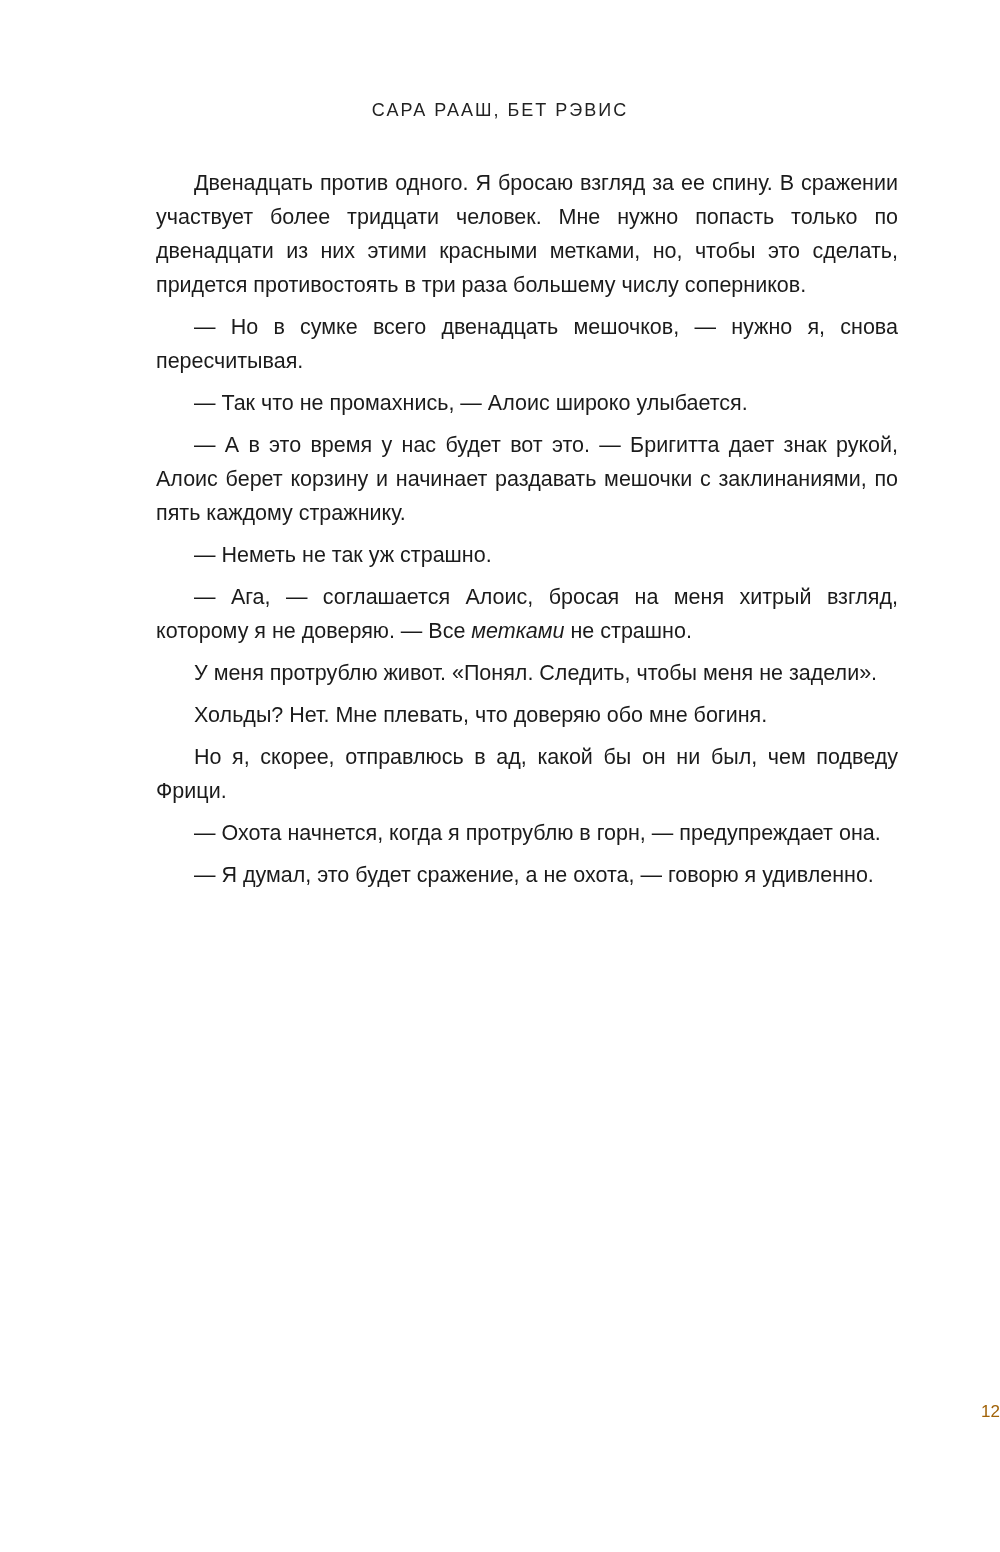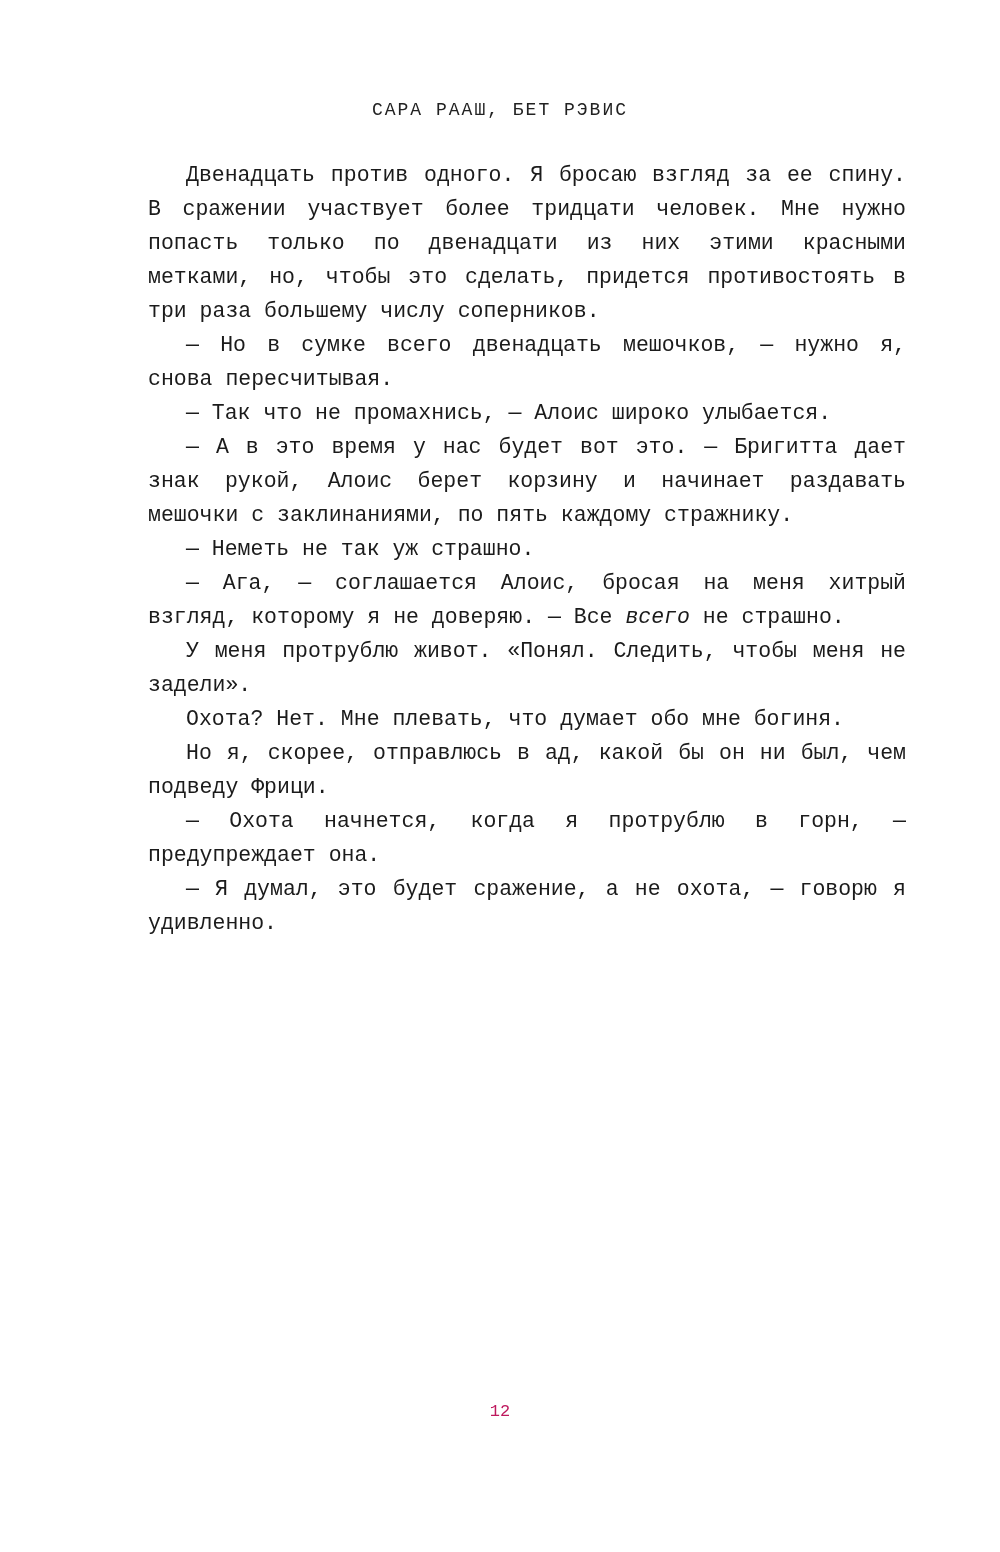--- a/index.html
+++ b/index.html
@@ -5,21 +5,21 @@
   html, body {
     margin: 0;
     padding: 0;
     background: #ffffff;
   }
   .page {
     position: relative;
     width: 1000px;
     height: 1460px;
     background: #ffffff;
-    font-family: Liberation Mono, monospace;
+    font-family: Liberation Sans, sans-serif;
     color: #1b1b1b;
     overflow: hidden;
   }
   .running-head {
     position: absolute;
     top: 100px;
     left: 0;
     right: 0;
     text-align: center;
     font-size: 18px;
@@ -31,50 +31,50 @@
     top: 158px;
     left: 148px;
     width: 758px;
     font-size: 21.5px;
     line-height: 34px;
     text-align: justify;
     hyphens: auto;
     -webkit-hyphens: auto;
   }
   .body-text p {
-    margin: 0;
+    margin: 8px;
     text-indent: 38px;
   }
   .body-text em {
     font-style: italic;
   }
   .page-number {
     position: absolute;
     top: 1402px;
     left: 0;
     right: 0;
-    text-align: center;
+    text-align: right;
     font-size: 17px;
-    color: #be185d;
+    color: #a16207;
   }
 </style>
 </head>
 <body>
 
 <div class="page">
   <div class="running-head">САРА РААШ, БЕТ РЭВИС</div>
 
   <div class="body-text">
       <p><span>Двенадцать против одного. Я бросаю взгляд за ее спину. В сражении участвует более тридцати человек. Мне нужно попасть только по двенадцати из них этими красными метками, но, чтобы это сделать, придется противостоять в три раза большему числу соперников.</span></p>
       <p><span>— Но в сумке всего двенадцать мешочков, — нужно я, снова пересчитывая.</span></p>
       <p><span>— Так что не промахнись, — Алоис широко улыбается.</span></p>
       <p><span>— А в это время у нас будет вот это. — Бригитта дает знак рукой, Алоис берет корзину и начинает раздавать мешочки с заклинаниями, по пять каждому стражнику.</span></p>
       <p><span>— Неметь не так уж страшно.</span></p>
-      <p><span>— Ага, — соглашается Алоис, бросая на меня хитрый взгляд, которому я не доверяю. — Все </span><em>всего</em><span> не страшно.</span></p>
+      <p><span>— Ага, — соглашается Алоис, бросая на меня хитрый взгляд, которому я не доверяю. — Все </span><em>метками</em><span> не страшно.</span></p>
       <p><span>У меня протрублю живот. «Понял. Следить, чтобы меня не задели».</span></p>
-      <p><span>Охота? Нет. Мне плевать, что думает обо мне богиня.</span></p>
+      <p><span>Хольды? Нет. Мне плевать, что доверяю обо мне богиня.</span></p>
       <p><span>Но я, скорее, отправлюсь в ад, какой бы он ни был, чем подведу Фрици.</span></p>
       <p><span>— Охота начнется, когда я протрублю в горн, — предупреждает она.</span></p>
       <p><span>— Я думал, это будет сражение, а не охота, — говорю я удивленно.</span></p>
     </div>
 
   <div class="page-number">12</div>
 </div>
 
 </body></html>

